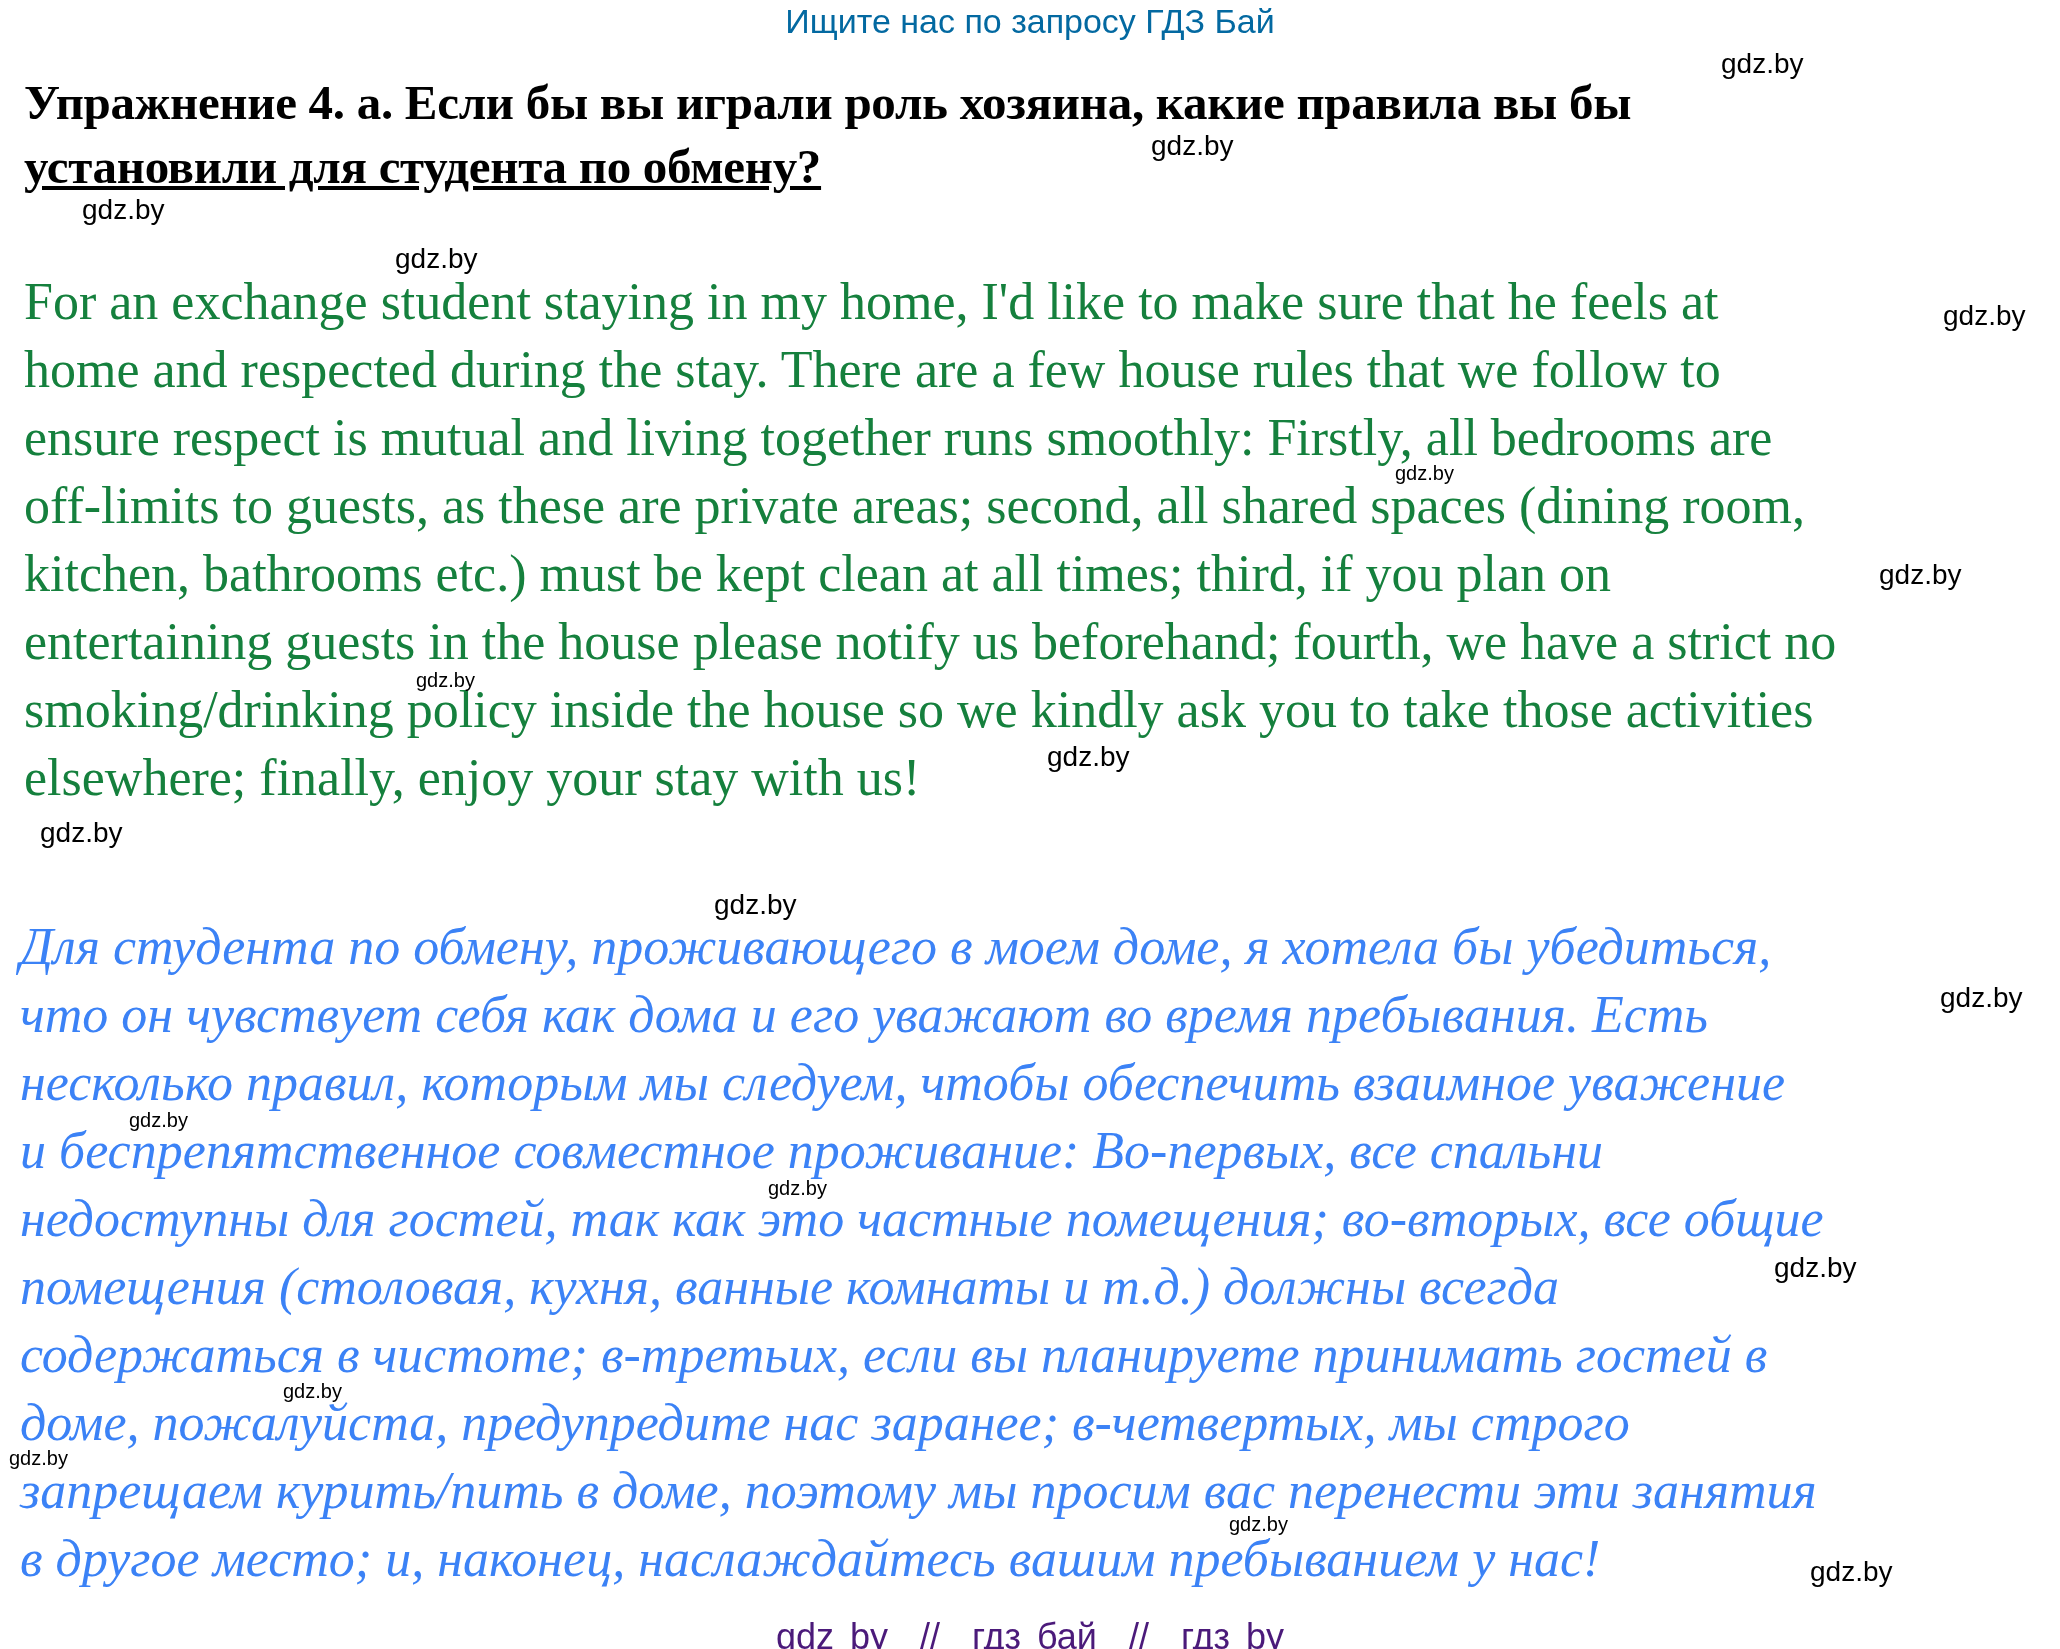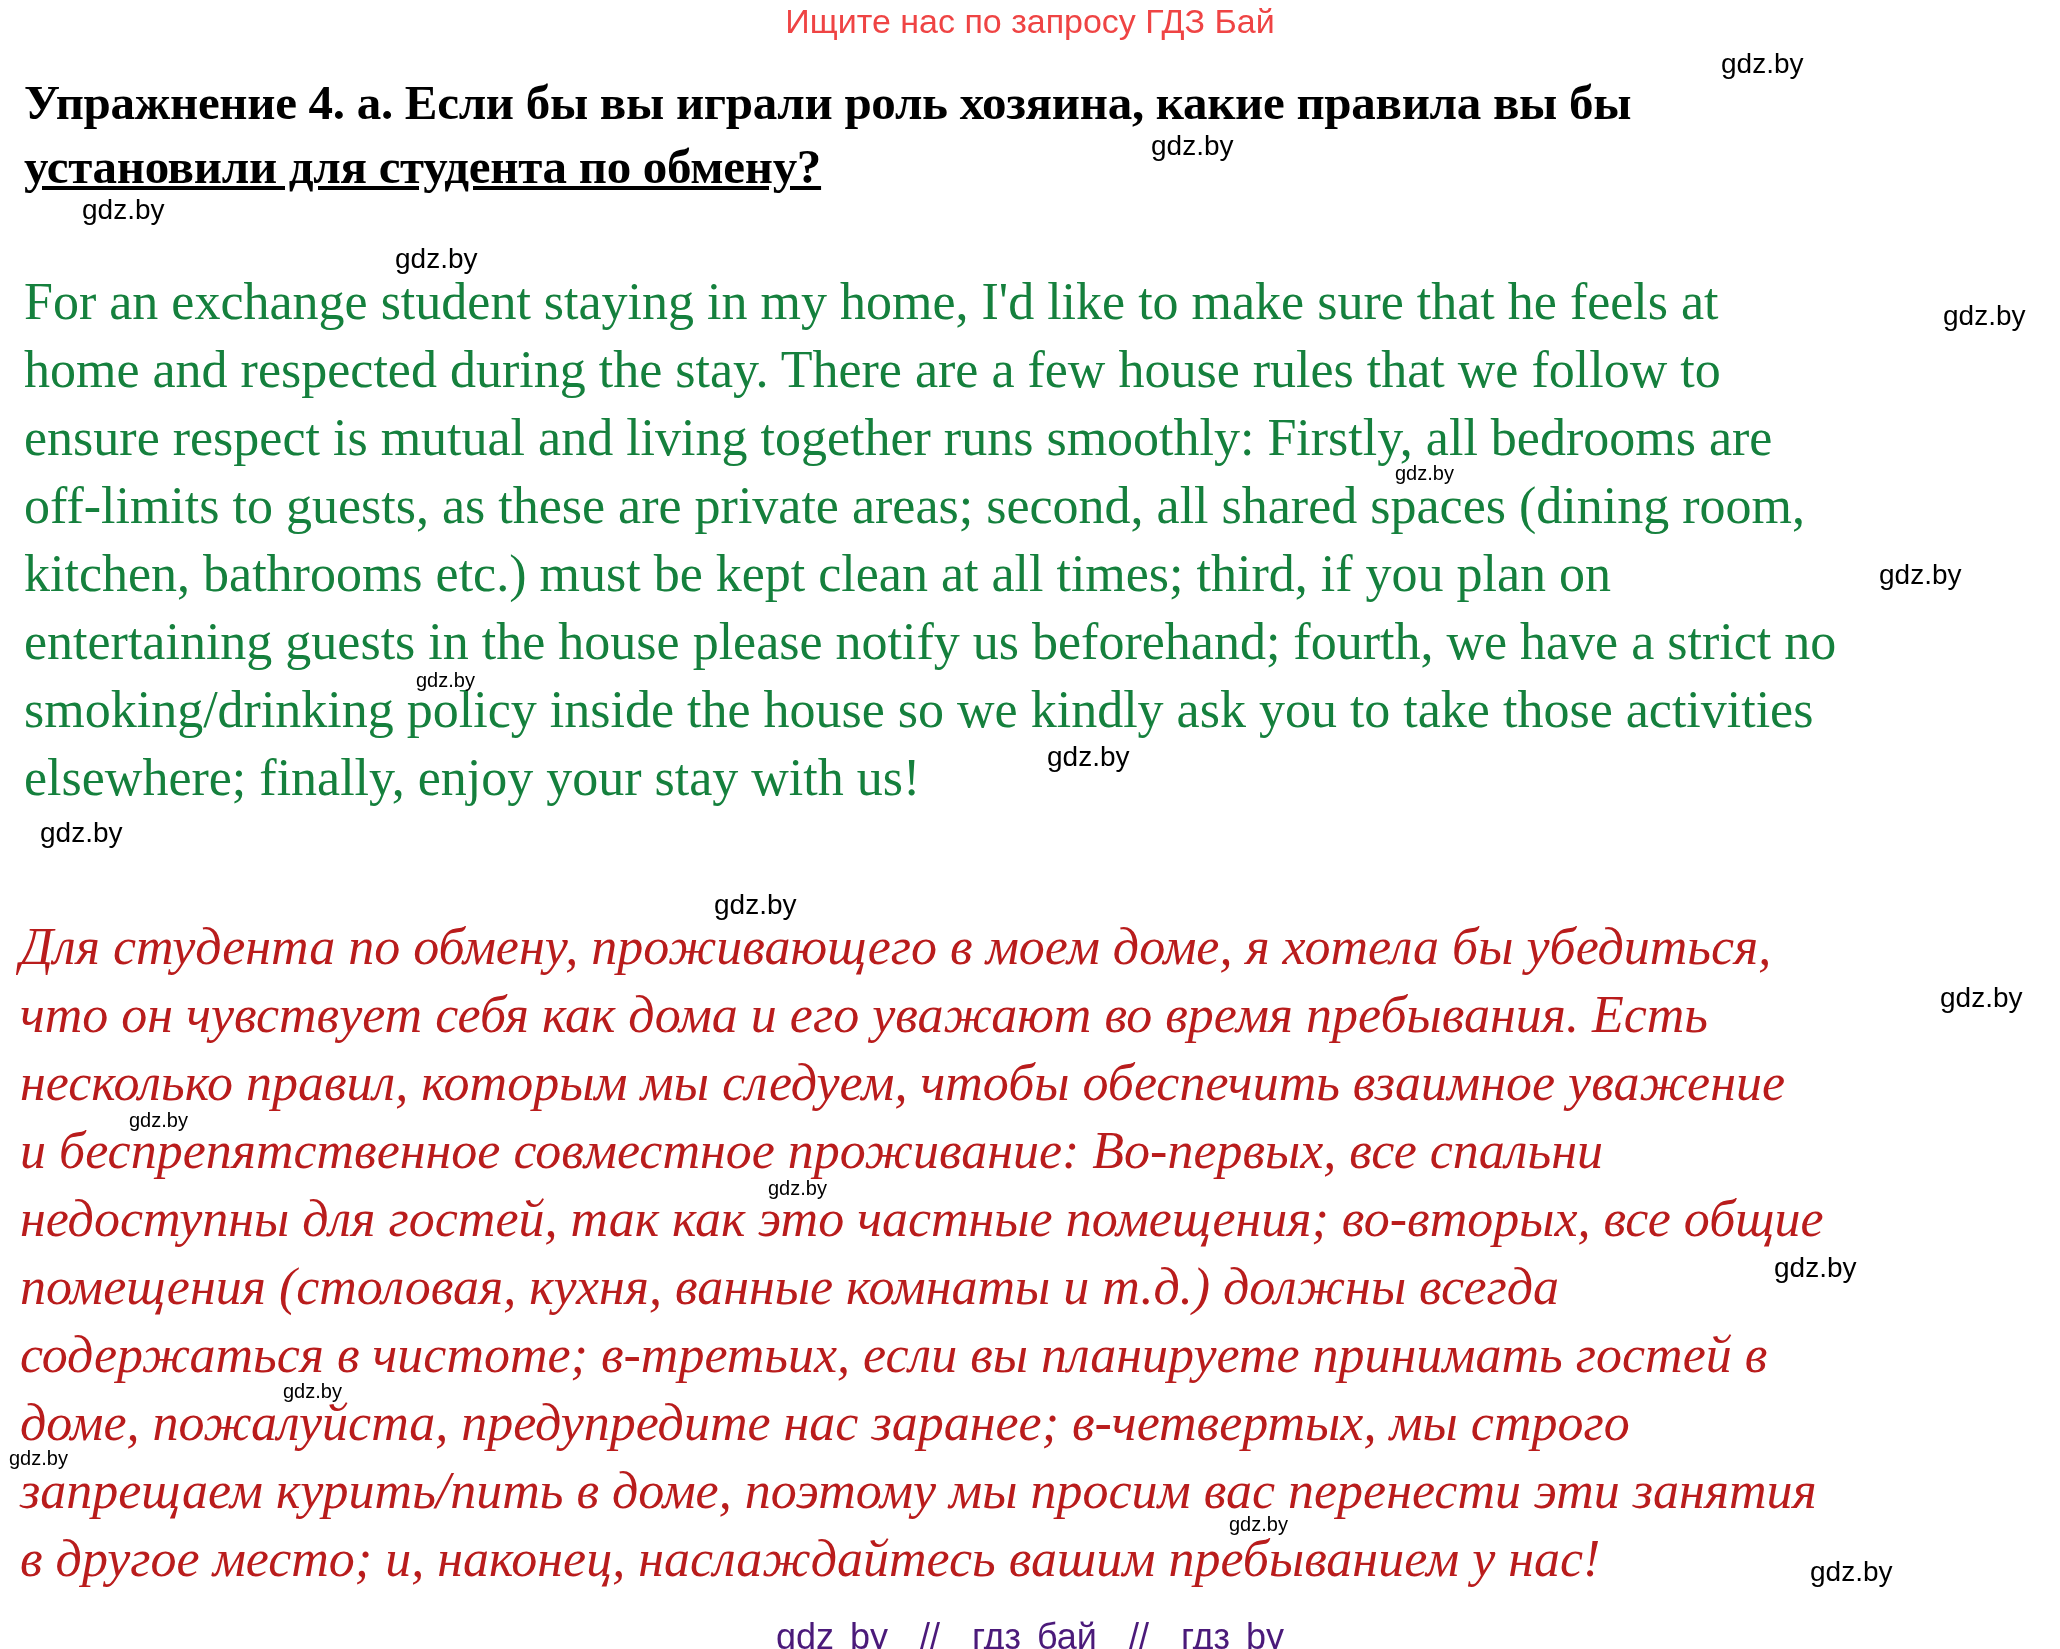--- a/index.html
+++ b/index.html
@@ -1,31 +1,31 @@
 <!DOCTYPE html>
 <html><head>
 <meta charset="utf-8">
 <style>
   html, body { margin: 0; padding: 0; background: #ffffff; }
   body { width: 2060px; height: 1649px; position: relative; overflow: hidden; }
   .top-banner {
     position: absolute; left: 0; top: 2px; width: 2060px; text-align: center;
-    font-family: "Liberation Sans", sans-serif; font-size: 34px; color: #ef4444;
+    font-family: "Liberation Sans", sans-serif; font-size: 34px; color: #0369a1;
   }
   .heading {
     position: absolute; left: 24px; font-family: "Liberation Serif", serif;
     font-weight: bold; font-size: 49px; color: #000; white-space: nowrap; letter-spacing: -0.3px;
   }
   .en-line {
     position: absolute; left: 24px; font-family: "Liberation Serif", serif;
     font-size: 52px; color: #15803d; white-space: nowrap;
   }
   .ru-line {
     position: absolute; left: 20px; font-family: "Liberation Serif", serif;
-    font-style: italic; font-size: 52px; color: #b91c1c; white-space: nowrap;
+    font-style: italic; font-size: 52px; color: #3b82f6; white-space: nowrap;
   }
   .wm {
     position: absolute; font-family: "Liberation Sans", sans-serif;
     font-size: 28px; color: #000000; white-space: nowrap;
   }
   .wm.small { font-size: 20px; }
   .footer {
     position: absolute; left: 0; top: 1616px; width: 2060px; text-align: center;
     font-family: "Liberation Sans", sans-serif; font-size: 36px; color: #4b1a7a;
     word-spacing: 6px;

